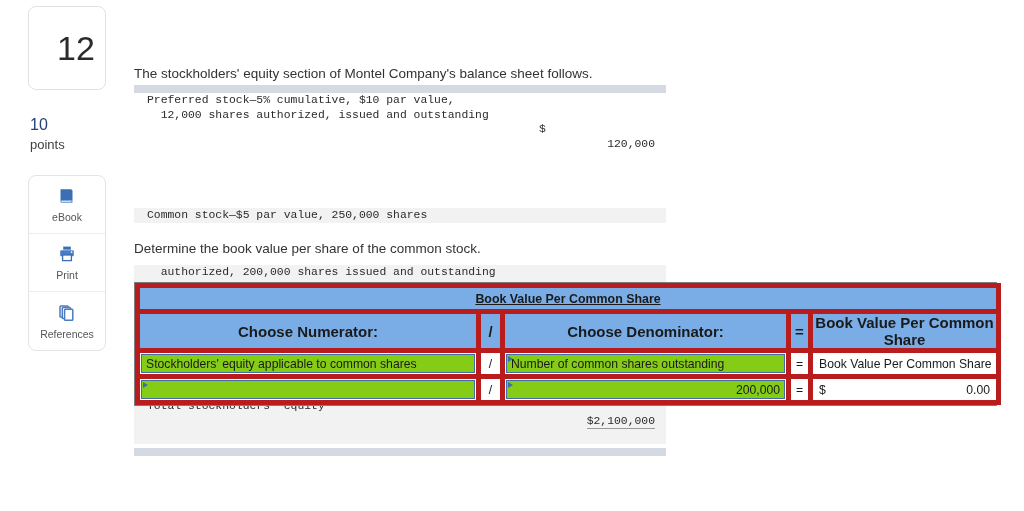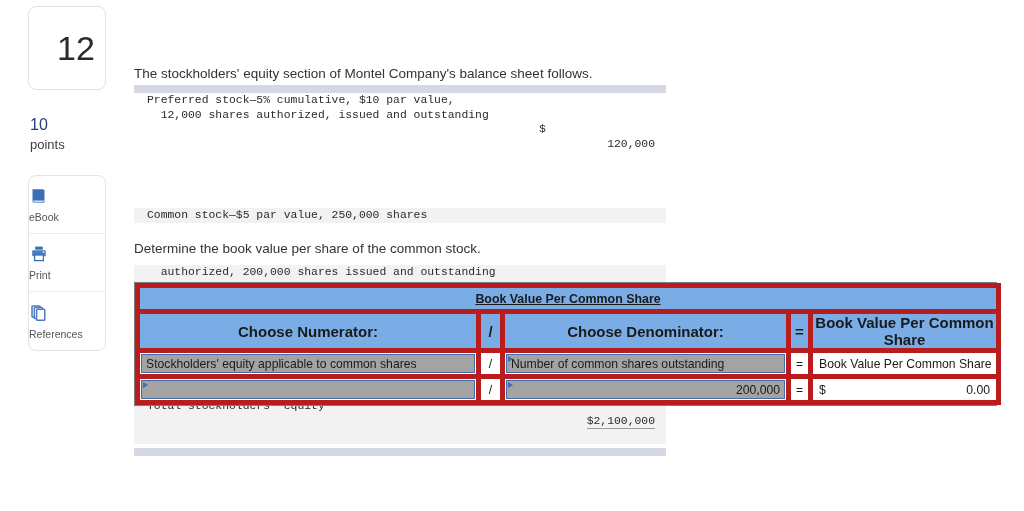--- a/index.html
+++ b/index.html
@@ -61,21 +61,21 @@
     border-radius: 8px;
     box-sizing: border-box;
     background: #fff;
     overflow: hidden;
   }
   .tool-btn {
     height: 58px;
     box-sizing: border-box;
     display: flex;
     flex-direction: column;
-    align-items: flex-start;
+    align-items: center;
     justify-content: center;
     gap: 5px;
     border-bottom: 1px solid #ededed;
     cursor: pointer;
   }
   .tool-btn:last-child { border-bottom: none; }
   .tool-label {
     font-size: 10.5px;
     color: #555555;
   }
@@ -197,21 +197,21 @@
     background: #ffffff;
   }
   .selbox {
     position: absolute;
     left: 1px;
     right: 1px;
     top: 1px;
     bottom: 1px;
     border: 1px solid #3f6fab;
     box-sizing: border-box;
-    background: #a3a3a3;
+    background: #84cc16;
     display: flex;
     align-items: center;
     padding: 0 4px;
   }
   .selbox.right { justify-content: flex-end; }
   .selbox .txt { font-size: 12.2px; color: #1a1a1a; white-space: nowrap; }
   .tri {
     position: absolute;
     left: 1px;
     top: 1px;

